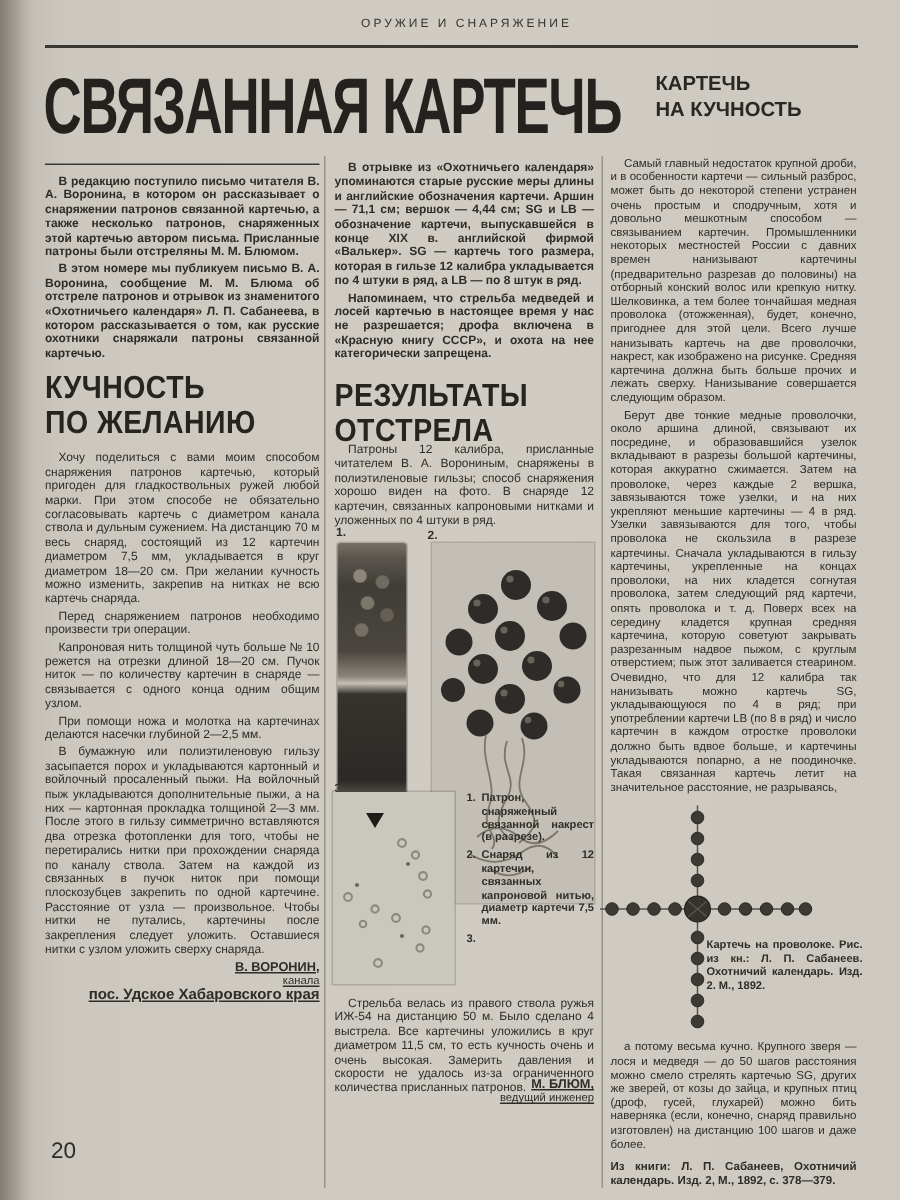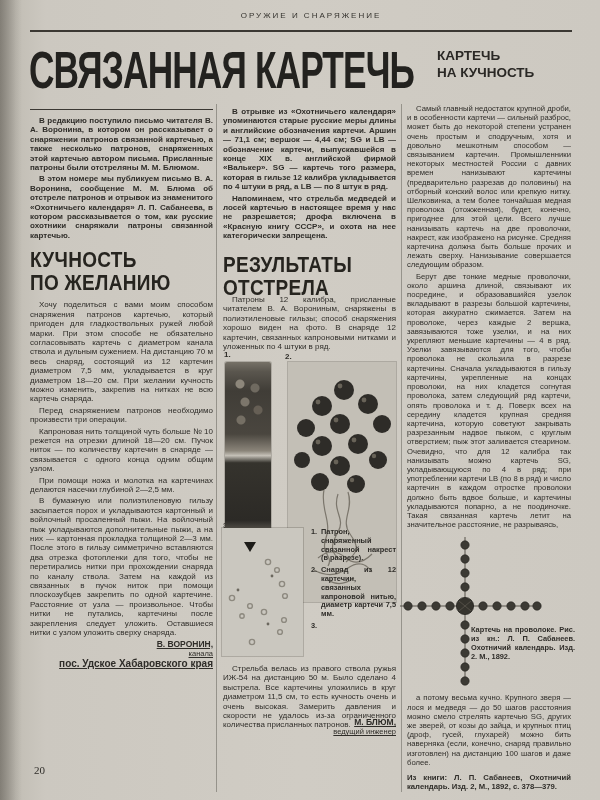--- a/index.html
+++ b/index.html
@@ -27,21 +27,21 @@
   .col3{left:407px;width:164px;font-size:7.7px;line-height:9.2px;}
   .col p{margin:0 0 2px 0;text-indent:9px;}
   .intro p{font-weight:bold;}
   .colrule{height:1px;background:#3b3833;margin:5px 0 6px 0;}
   h2{font-size:19px;line-height:21px;margin:10px 0 8px 0;letter-spacing:.3px;color:#26241f;
      text-align:left;transform:scale(1,1.12);transform-origin:0 50%;}
   .sig{text-align:right;text-decoration:underline;}
   .sig .name{font-weight:bold;font-size:8.5px;}
   .sig .role{font-size:7.5px;}
   .sig .place{font-size:10px;font-weight:bold;margin-top:1px;}
-  .pageno{position:absolute;left:34px;bottom:24px;font-size:11px;color:#2f2d29;font-family:Liberation Serif, serif;}
+  .pageno{position:absolute;left:34px;bottom:24px;font-size:15px;color:#2f2d29;}
 
   
   .c2-intro{position:absolute;left:0;right:0;top:3px;}
   .c2-heading{position:absolute;left:0;top:141px;}
   .c2-lead{position:absolute;left:0;right:0;top:191px;}
   .figlabel{position:absolute;font-size:8px;font-weight:bold;}
   .fl1{left:1px;top:246px;} .fl2{left:62px;top:248px;} .fl3{left:0px;top:417px;}
   .photo{position:absolute;box-shadow:0 0 0 1px rgba(70,66,58,.25);}
   .ph-cartridge{left:2px;top:258px;width:46px;height:240px;border-radius:2px;
     background:linear-gradient(180deg,#767167 0%,#5a564e 4%,#403d37 12%,#4a463f 30%,#8a8479 37%,#9a948833 39%,#35332d 42%,#2c2a26 66%,#55514a 70%,#24221f 76%,#3a3731 88%,#1d1c19 100%);}

